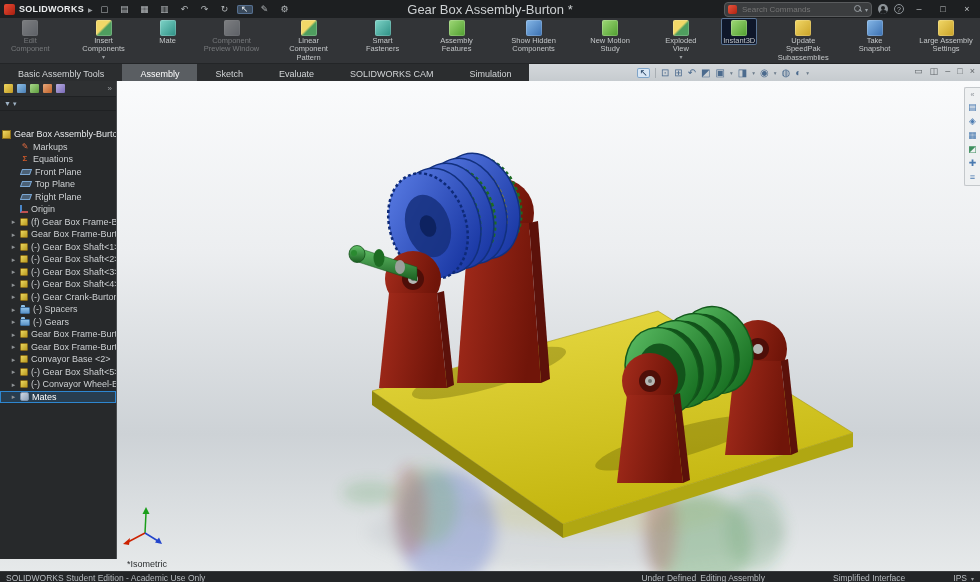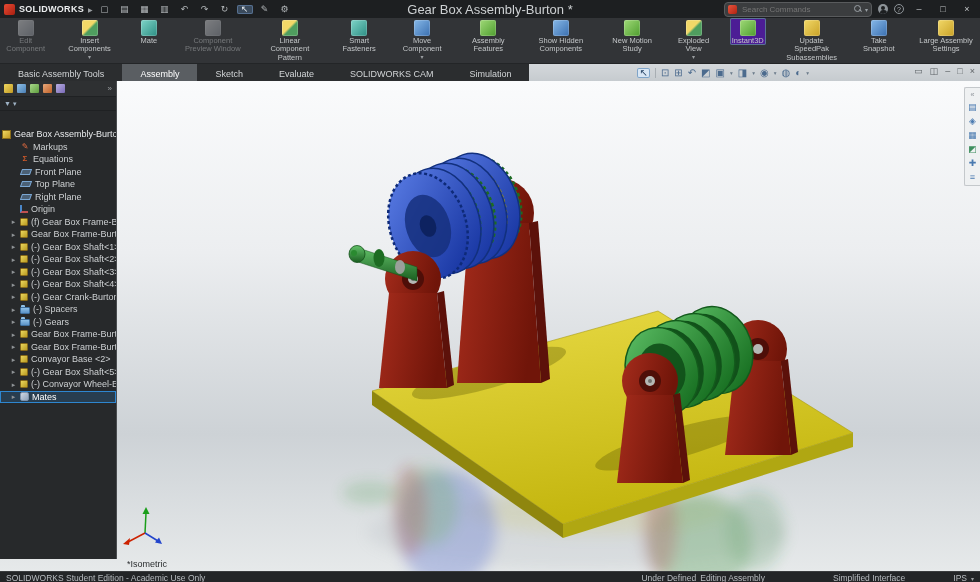--- a/index.html
+++ b/index.html
@@ -38,21 +38,21 @@
   .ric{width:16px;height:16px;border-radius:2px;flex:none;box-shadow:inset 0 0 0 1px rgba(255,255,255,.18);}
   .i-teal{background:linear-gradient(135deg,#7fd4c8,#2d8f84);}
   .i-yellow{background:linear-gradient(135deg,#f2d868,#c9a227);}
   .i-green{background:linear-gradient(135deg,#9fd977,#4f9e2f);}
   .i-blue{background:linear-gradient(135deg,#86b8e8,#3a6fb0);}
   .i-gray{background:linear-gradient(135deg,#d8dadc,#9397a0);}
   .i-mix{background:linear-gradient(135deg,#f2d868 45%,#4f9e5f 55%);}
   .rlbl{font-size:7.5px;line-height:1.1;color:#c3c6c8;text-align:center;margin-top:1px;}
   .rcar{font-size:6px;color:#9a9ea1;line-height:1.2;}
   .ri.dis{opacity:.45;}
-  .ri.act{background:#4c1d95;box-shadow:inset 0 0 0 1px #5a7494;}
+  .ri.act{background:#0f172a;box-shadow:inset 0 0 0 1px #5a7494;}
   
   .tabrow{height:17px;background:#2b2d2f;position:relative;display:flex;align-items:stretch;}
   .tabs{display:flex;align-items:stretch;}
   .tab{padding:2px 18px 0;font-size:9px;color:#d2d5d7;display:flex;align-items:center;}
   .tab.act{background:#5a5e62;color:#fff;}
   .tab-fill{flex:1;background:linear-gradient(180deg,#d4d8db,#c6cbcf);position:relative;}
   .hud{position:absolute;left:108px;top:2px;display:flex;align-items:center;gap:5px;height:13px;}
   .hicon{font-size:10px;color:#4c6b8e;line-height:1;}
   .hicon.sel-tool{background:#d8e6f4;box-shadow:inset 0 0 0 1px #7fa4c8;color:#1b3a5c;padding:0 2px;border-radius:2px;}
   .hcar{font-size:5.5px;color:#6b7a8a;}
@@ -164,25 +164,20 @@
     <div class="ri">
       <div class="ric i-mix"></div>
       <div class="rlbl">Linear Component Pattern</div>
       <div class="rcar">▾</div>
     </div>
     <div class="ri">
       <div class="ric i-teal"></div>
       <div class="rlbl">Smart Fasteners</div>
     </div>
     <div class="ri">
-      <div class="ric i-blue"></div>
-      <div class="rlbl">Move Component</div>
-      <div class="rcar">▾</div>
-    </div>
-    <div class="ri">
       <div class="ric i-green"></div>
       <div class="rlbl">Assembly Features</div>
     </div>
     <div class="ri">
       <div class="ric i-blue"></div>
       <div class="rlbl">Show Hidden Components</div>
     </div>
     <div class="ri">
       <div class="ric i-green"></div>
       <div class="rlbl">New Motion Study</div>

